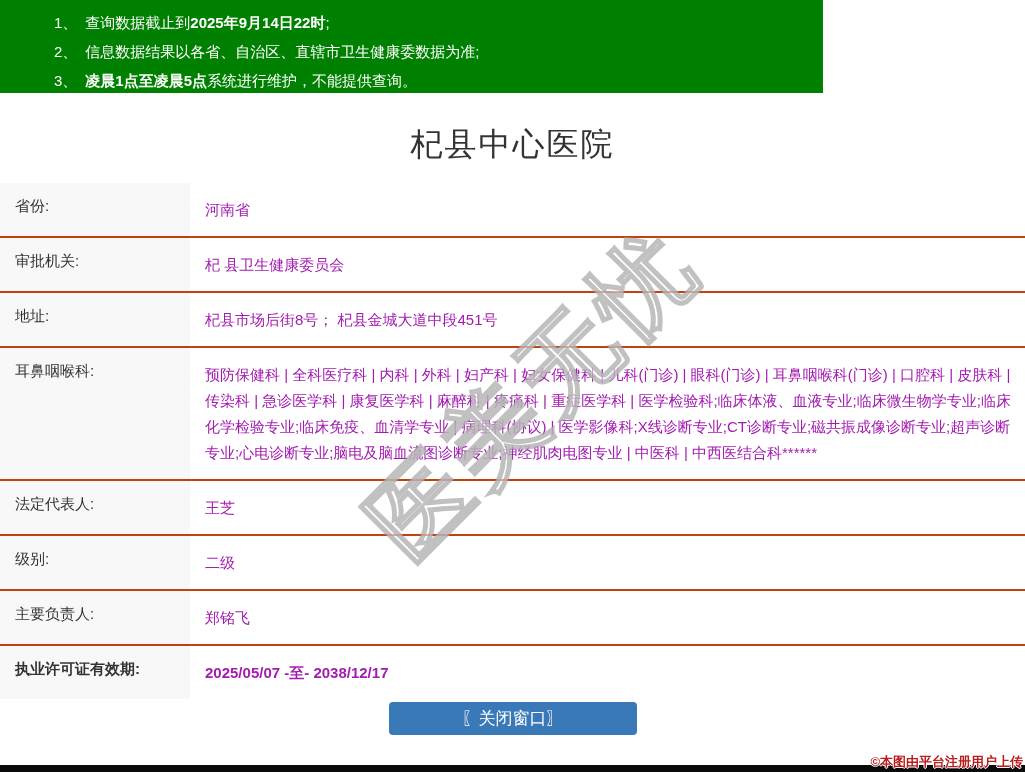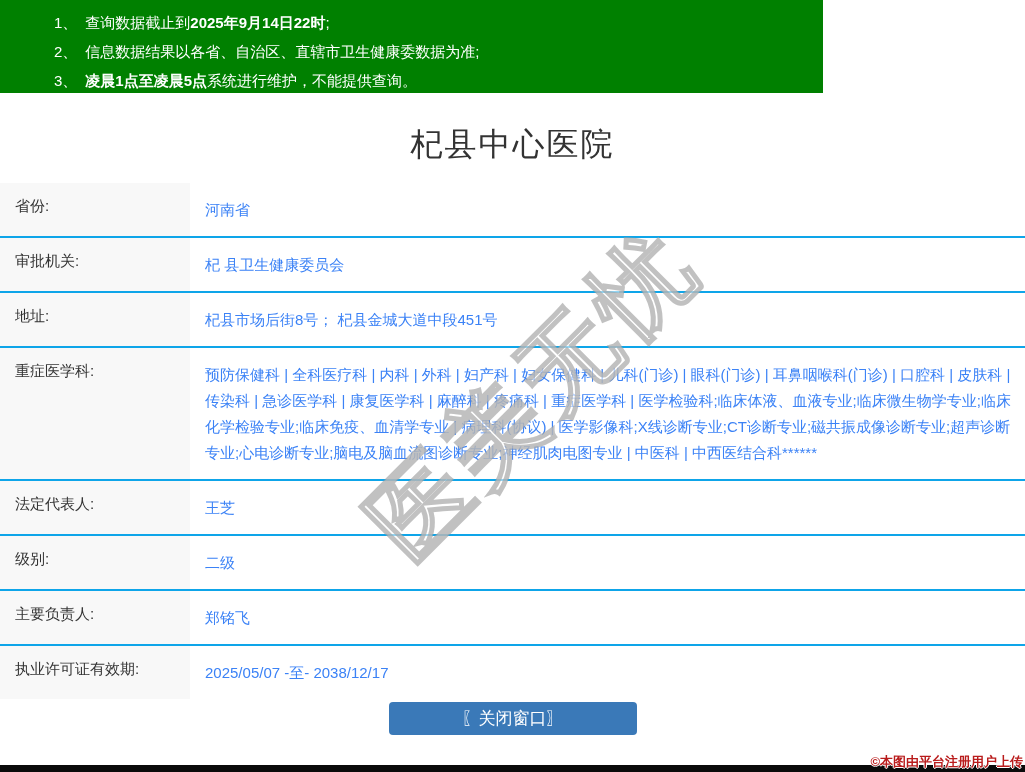--- a/index.html
+++ b/index.html
@@ -37,37 +37,37 @@
     font-weight:400;
     letter-spacing:2px;
     color:#333;
   }
 
   
   .info-table { width:1025px; }
   .info-row {
     display:flex;
     width:100%;
-    border-bottom:2px solid #0ea5e9;
+    border-bottom:2px solid #c2410c;
   }
-  .info-row:last-child { border-bottom:none; }
+  .info-row:last-child { border-bottom:none;font-weight:bold; }
   .info-label {
     width:190px;
     flex:0 0 190px;
     background:#f8f8f8;
     padding:14px 8px 13px 15px;
     font-size:15px;
     color:#333;
   }
   .info-value {
     flex:1;
     padding:14px 14px 13px 15px;
     font-size:15px;
     line-height:26px;
-    color:#3b82f6;
+    color:#a21caf;
     word-break:break-all;
   }
 
   
   .btn-wrap { text-align:center; margin-top:3px; }
   .close-btn {
     display:inline-block;
     width:248px;
     height:33px;
     line-height:33px;
@@ -147,21 +147,21 @@
     <div class="info-value">杞 县卫生健康委员会</div>
   </div>
 
 
   <div class="info-row">
     <div class="info-label">地址:</div>
     <div class="info-value">杞县市场后街8号； 杞县金城大道中段451号</div>
   </div>
 
   <div class="info-row">
-    <div class="info-label">重症医学科:</div>
+    <div class="info-label">耳鼻咽喉科:</div>
     <div class="info-value">预防保健科 | 全科医疗科 | 内科 | 外科 | 妇产科 | 妇女保健科 | 儿科(门诊) | 眼科(门诊) | 耳鼻咽喉科(门诊) | 口腔科 | 皮肤科 | 传染科 | 急诊医学科 | 康复医学科 | 麻醉科 | 疼痛科 | 重症医学科 | 医学检验科;临床体液、血液专业;临床微生物学专业;临床化学检验专业;临床免疫、血清学专业 | 病理科(协议) | 医学影像科;X线诊断专业;CT诊断专业;磁共振成像诊断专业;超声诊断专业;心电诊断专业;脑电及脑血流图诊断专业;神经肌肉电图专业 | 中医科 | 中西医结合科******</div>
   </div>
 
   <div class="info-row">
     <div class="info-label">法定代表人:</div>
     <div class="info-value">王芝</div>
   </div>
 
   <div class="info-row">
     <div class="info-label">级别:</div>

